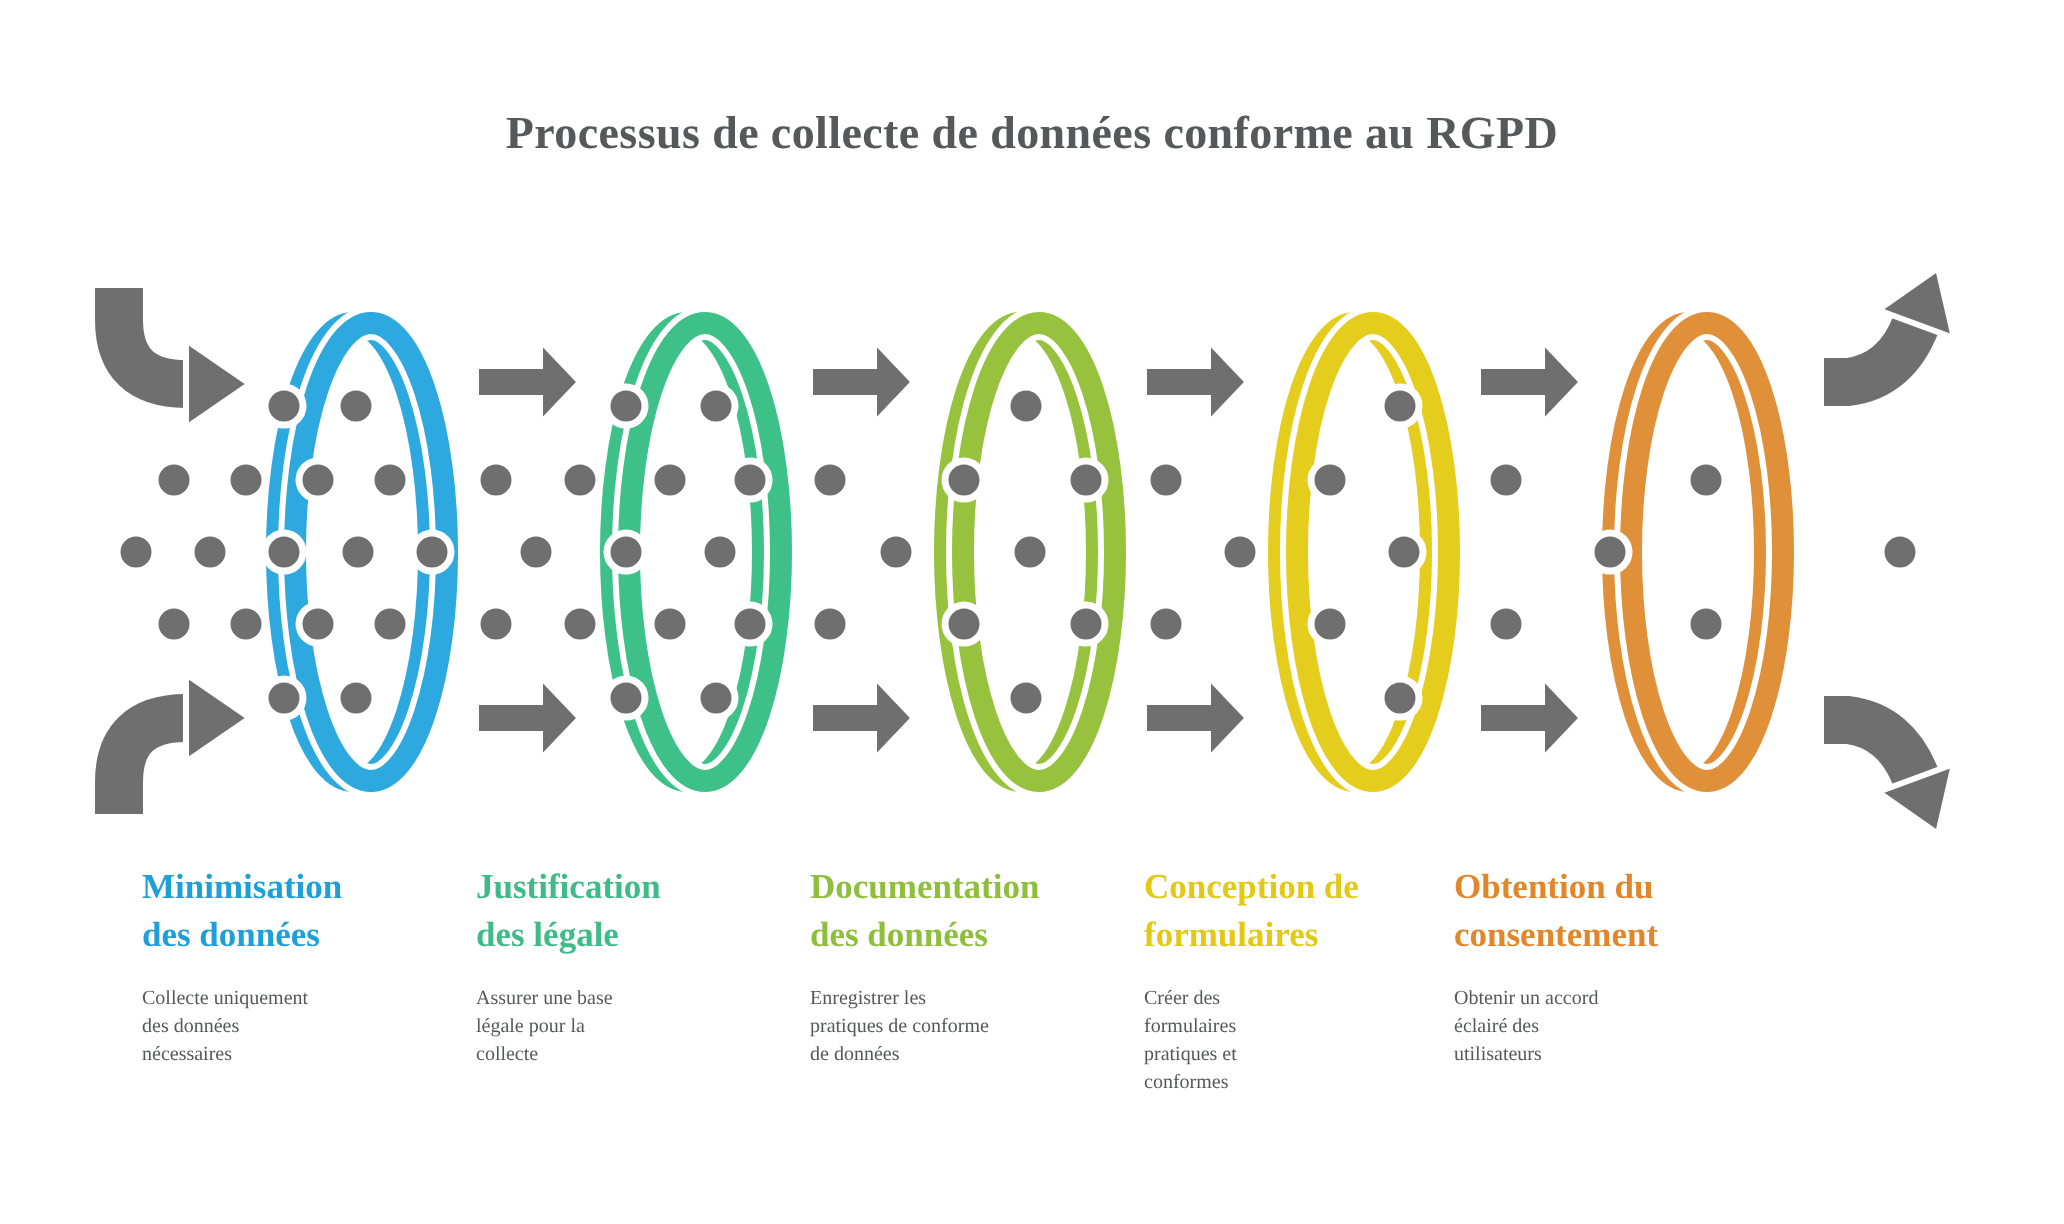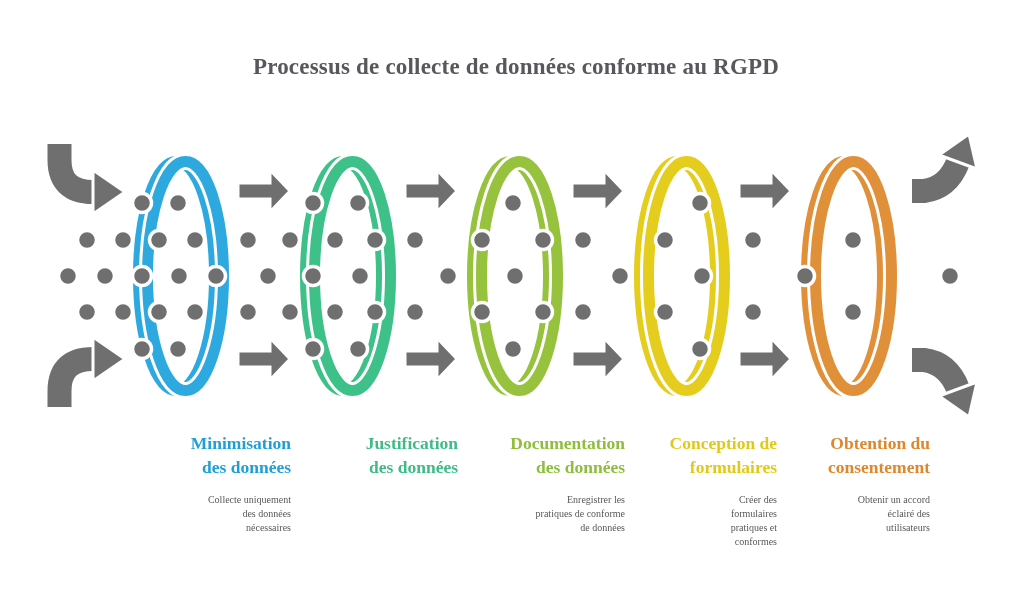--- a/index.html
+++ b/index.html
@@ -16,21 +16,21 @@
     text-align:center;
     font-size:23px;
     font-weight:bold;
     letter-spacing:0.2px;
   }
   #flow-svg{position:absolute;top:0;left:0;}
   .stage{
     position:absolute;
     top:432px;
     width:220px;
-    text-align:right;
+    text-align:left;
   }
   .stage-title{
     white-space:pre-line;
     font-size:17.5px;
     font-weight:bold;
     line-height:1.36;
   }
   .stage-desc{
     white-space:pre-line;
     font-size:10px;
@@ -146,38 +146,41 @@
 
   <div class="stage" style="left:71px">
     <div class="stage-title" style="color: rgb(31, 159, 216);">Minimisation
 des données</div>
     <div class="stage-desc" style="color: rgb(87, 88, 91);">Collecte uniquement
 des données
 nécessaires</div>
   </div>
   <div class="stage" style="left:238px">
     <div class="stage-title" style="color: rgb(62, 187, 135);">Justification
-des données</div>
+des légale</div>
+    <div class="stage-desc" style="color: rgb(87, 88, 91);">Assurer une base
+légale pour la
+collecte</div>
   </div>
   <div class="stage" style="left:405px">
     <div class="stage-title" style="color: rgb(142, 190, 60);">Documentation
 des données</div>
     <div class="stage-desc" style="color: rgb(87, 88, 91);">Enregistrer les
 pratiques de conforme
 de données</div>
   </div>
-  <div class="stage" style="left:557px">
+  <div class="stage" style="left:572px">
     <div class="stage-title" style="color: rgb(226, 201, 22);">Conception de
 formulaires</div>
     <div class="stage-desc" style="color: rgb(87, 88, 91);">Créer des
 formulaires
 pratiques et
 conformes</div>
   </div>
-  <div class="stage" style="left:710px">
+  <div class="stage" style="left:727px">
     <div class="stage-title" style="color: rgb(224, 134, 43);">Obtention du
 consentement</div>
     <div class="stage-desc" style="color: rgb(87, 88, 91);">Obtenir un accord
 éclairé des
 utilisateurs</div>
   </div>
 
 </div>
 
 </body></html>

